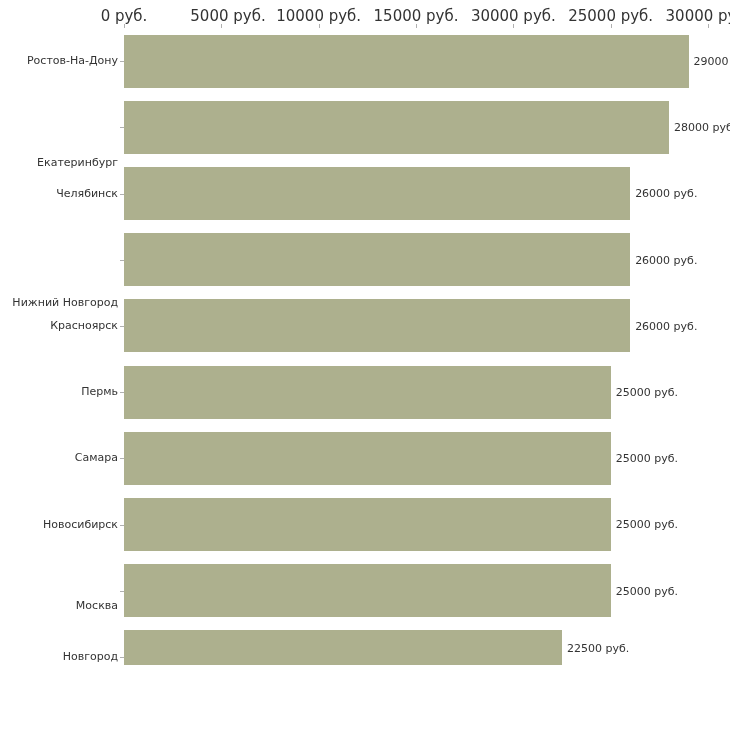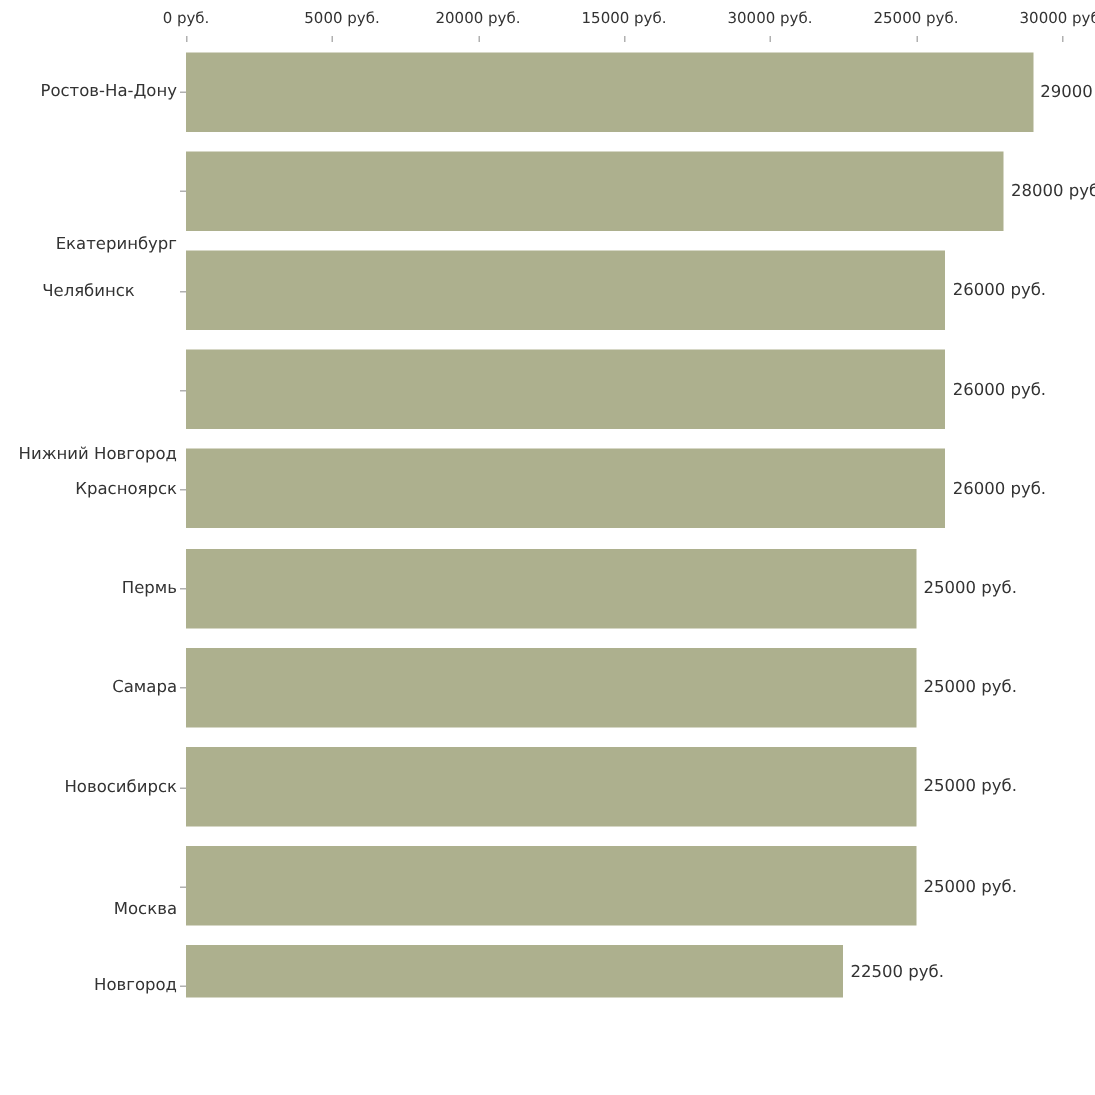--- a/index.html
+++ b/index.html
@@ -30,21 +30,21 @@
     position: absolute;
     left: 124px;
     top: 0px;
     width: 584px;
     height: 28px;
   }
   .xtick {
     position: absolute;
     top: 7px;
     transform: translateX(-50%);
-    font-size: 10px;
+    font-size: 15px;
     color: #333333;
     white-space: nowrap;
   }
   .xtick-mark {
     position: absolute;
     top: 24px;
     width: 1px;
     height: 4px;
     background: #b0b0b0;
   }
@@ -88,21 +88,21 @@
 </style>
 </head>
 <body>
 
 <div id="chart-root">
   <div class="axis-top" id="axis-top">
       <div class="xtick" style="left: 0px;">0 руб.</div>
       <div class="xtick-mark" style="left: 0px;"></div>
       <div class="xtick" style="left: 104px;">5000 руб.</div>
       <div class="xtick-mark" style="left: 97.3333px;"></div>
-      <div class="xtick" style="left: 194.667px;">20000 руб.</div>
+      <div class="xtick" style="left: 194.667px;">10000 руб.</div>
       <div class="xtick-mark" style="left: 194.667px;"></div>
       <div class="xtick" style="left: 292px;">15000 руб.</div>
       <div class="xtick-mark" style="left: 292px;"></div>
       <div class="xtick" style="left: 389.333px;">30000 руб.</div>
       <div class="xtick-mark" style="left: 389.333px;"></div>
       <div class="xtick" style="left: 486.667px;">25000 руб.</div>
       <div class="xtick-mark" style="left: 486.667px;"></div>
       <div class="xtick" style="left: 584px;">30000 руб.</div>
       <div class="xtick-mark" style="left: 584px;"></div>
     </div>
@@ -145,21 +145,21 @@
       </div>
       <div class="row" style="top: 602.42px; height: 35px;">
         <div class="bar" title="Волгоград" style="width: 438px; background: rgb(173, 176, 142);"></div>
         <div class="bar-label" style="left: 438px;">22500 руб.</div>
       </div>
     </div>
 <div class="ylabel-wrap" style="top: 54.1px;">Ростов-На-Дону</div>
     <div class="ytick-mark" style="top: 61.1px;"></div>
     <div class="ylabel-wrap" style="top: 120.3px; margin-top: 36px;">Екатеринбург</div>
     <div class="ytick-mark" style="top: 127.3px;"></div>
-    <div class="ylabel-wrap" style="top: 186.5px; text-align: center;">Челябинск</div>
+    <div class="ylabel-wrap" style="top: 186.5px;">Челябинск</div>
     <div class="ytick-mark" style="top: 193.5px;"></div>
     <div class="ylabel-wrap" style="top: 252.7px; margin-top: 43px;">Нижний Новгород</div>
     <div class="ytick-mark" style="top: 259.7px;"></div>
     <div class="ylabel-wrap" style="top: 318.9px;">Красноярск</div>
     <div class="ytick-mark" style="top: 325.9px;"></div>
     <div class="ylabel-wrap" style="top: 385.1px;">Пермь</div>
     <div class="ytick-mark" style="top: 392.1px;"></div>
     <div class="ylabel-wrap" style="top: 451.3px;">Самара</div>
     <div class="ytick-mark" style="top: 458.3px;"></div>
     <div class="ylabel-wrap" style="top: 517.5px;">Новосибирск</div>

